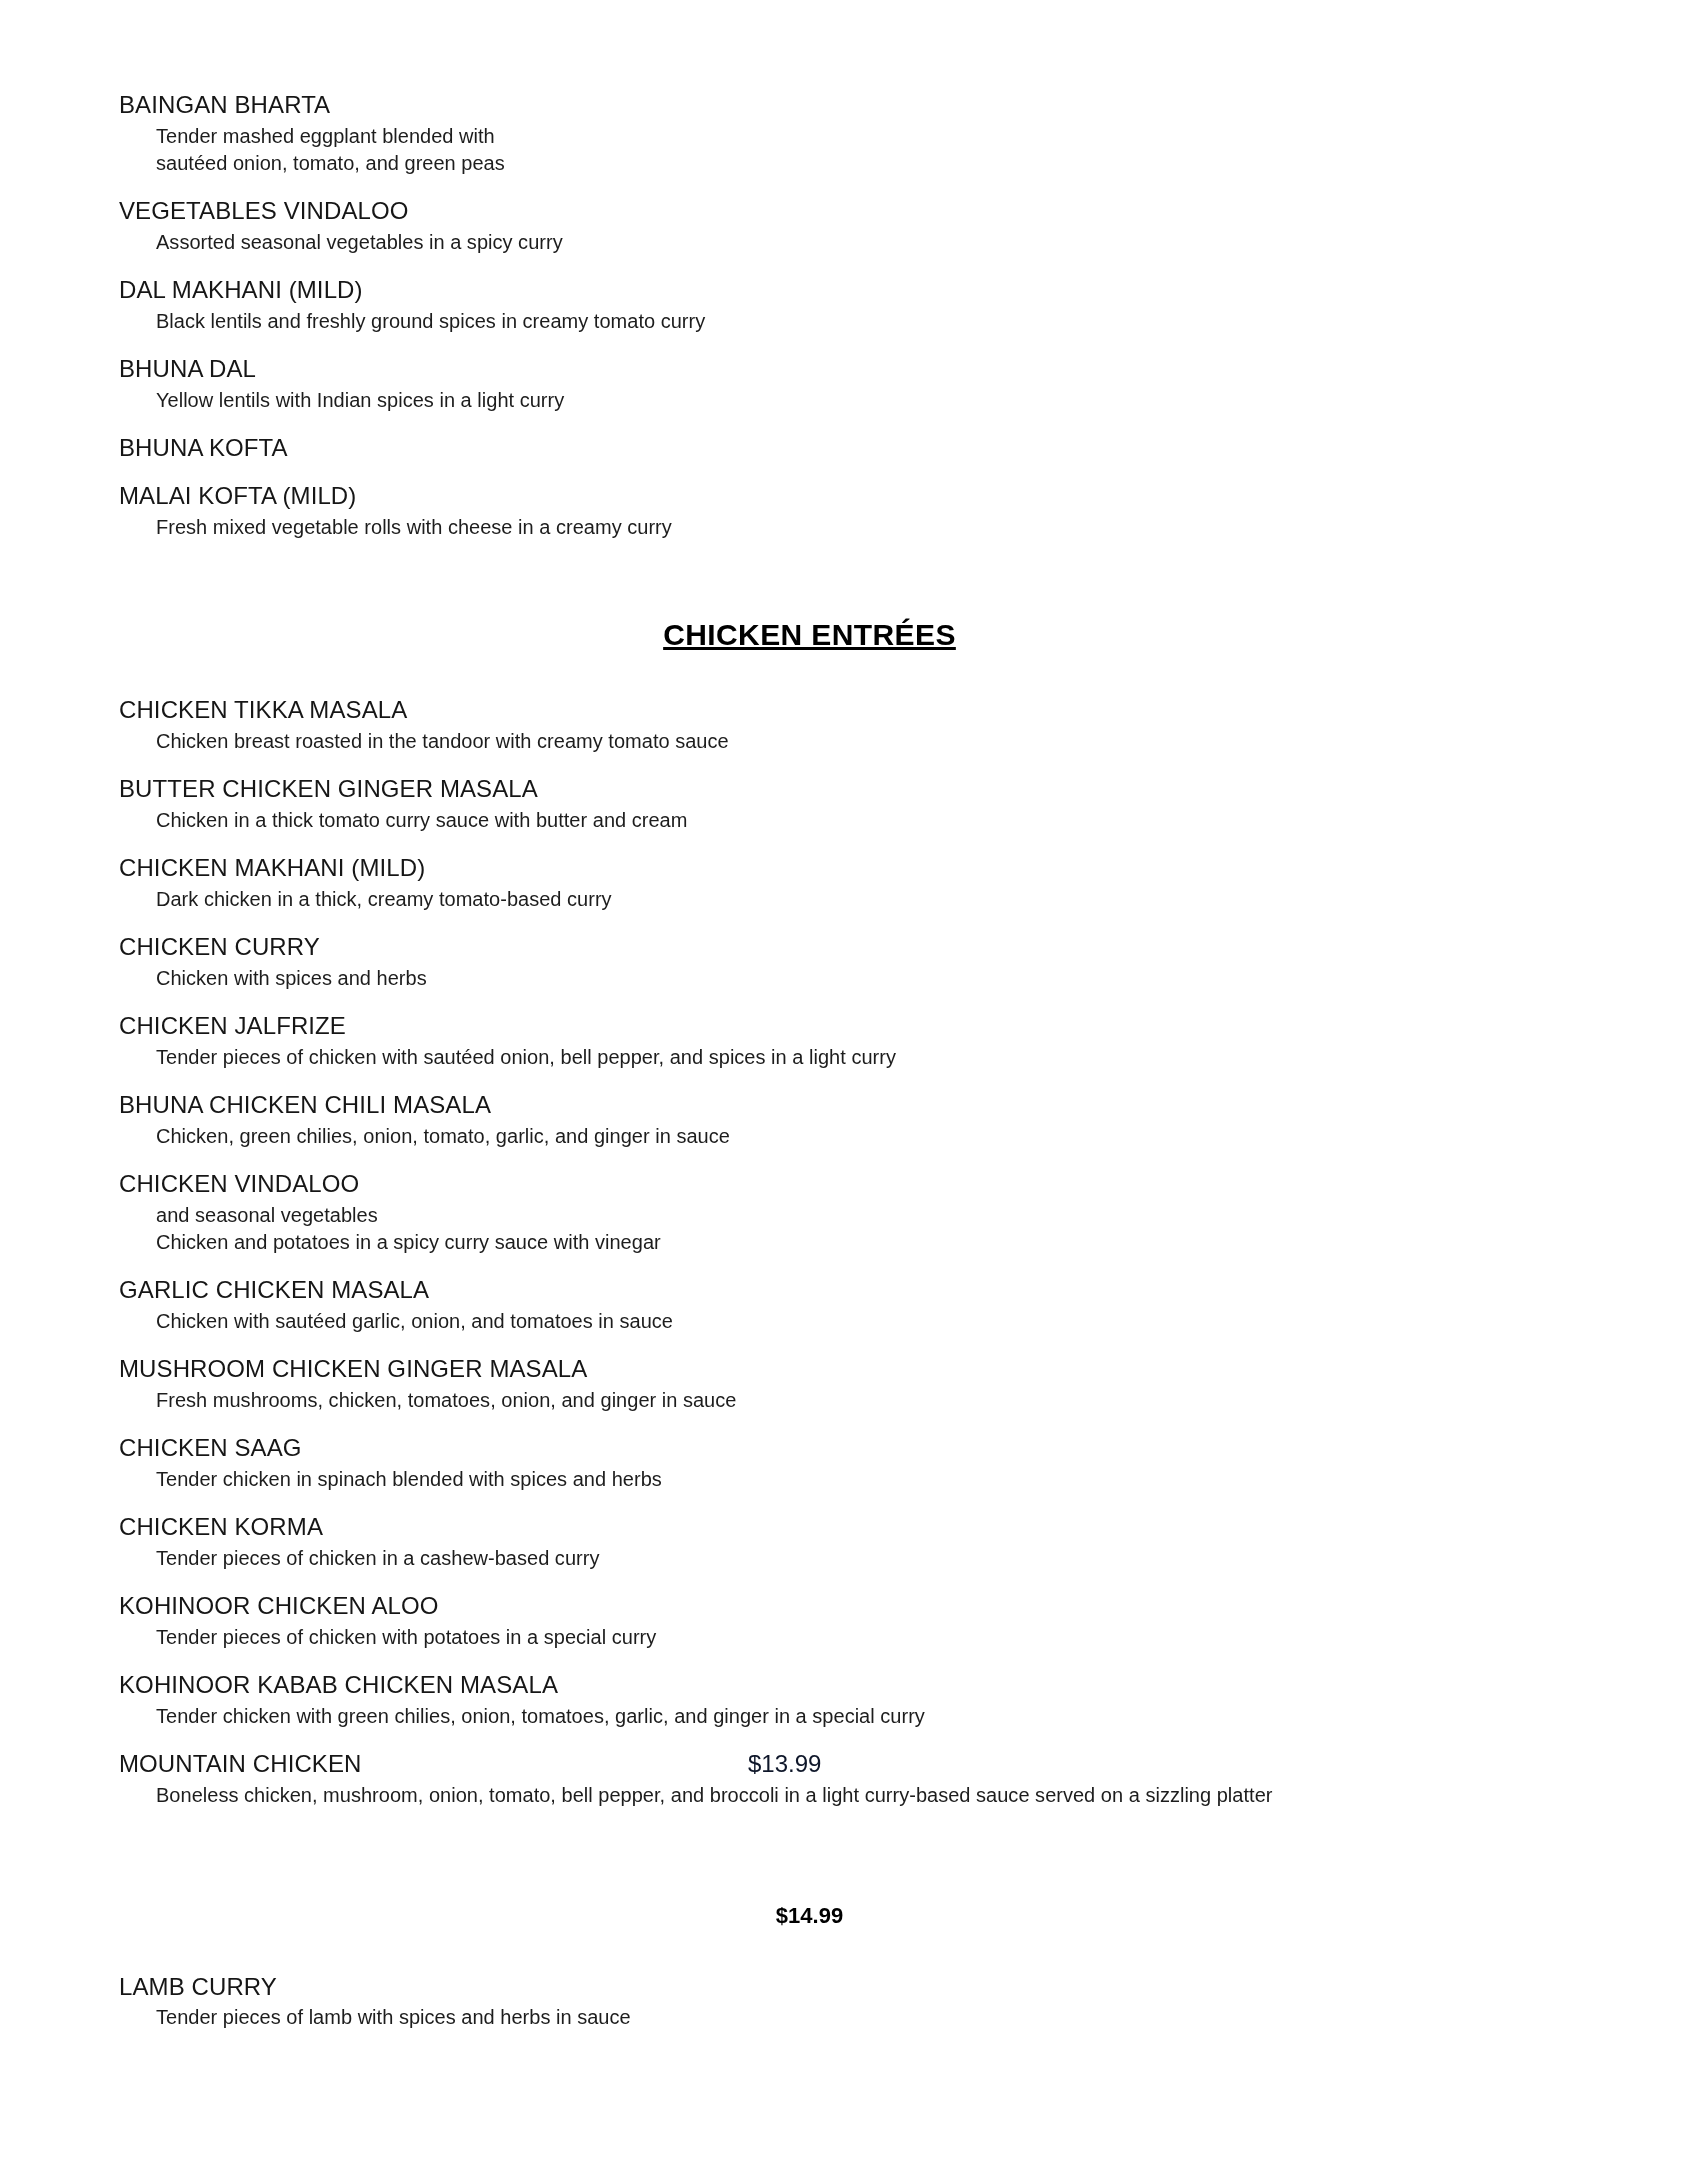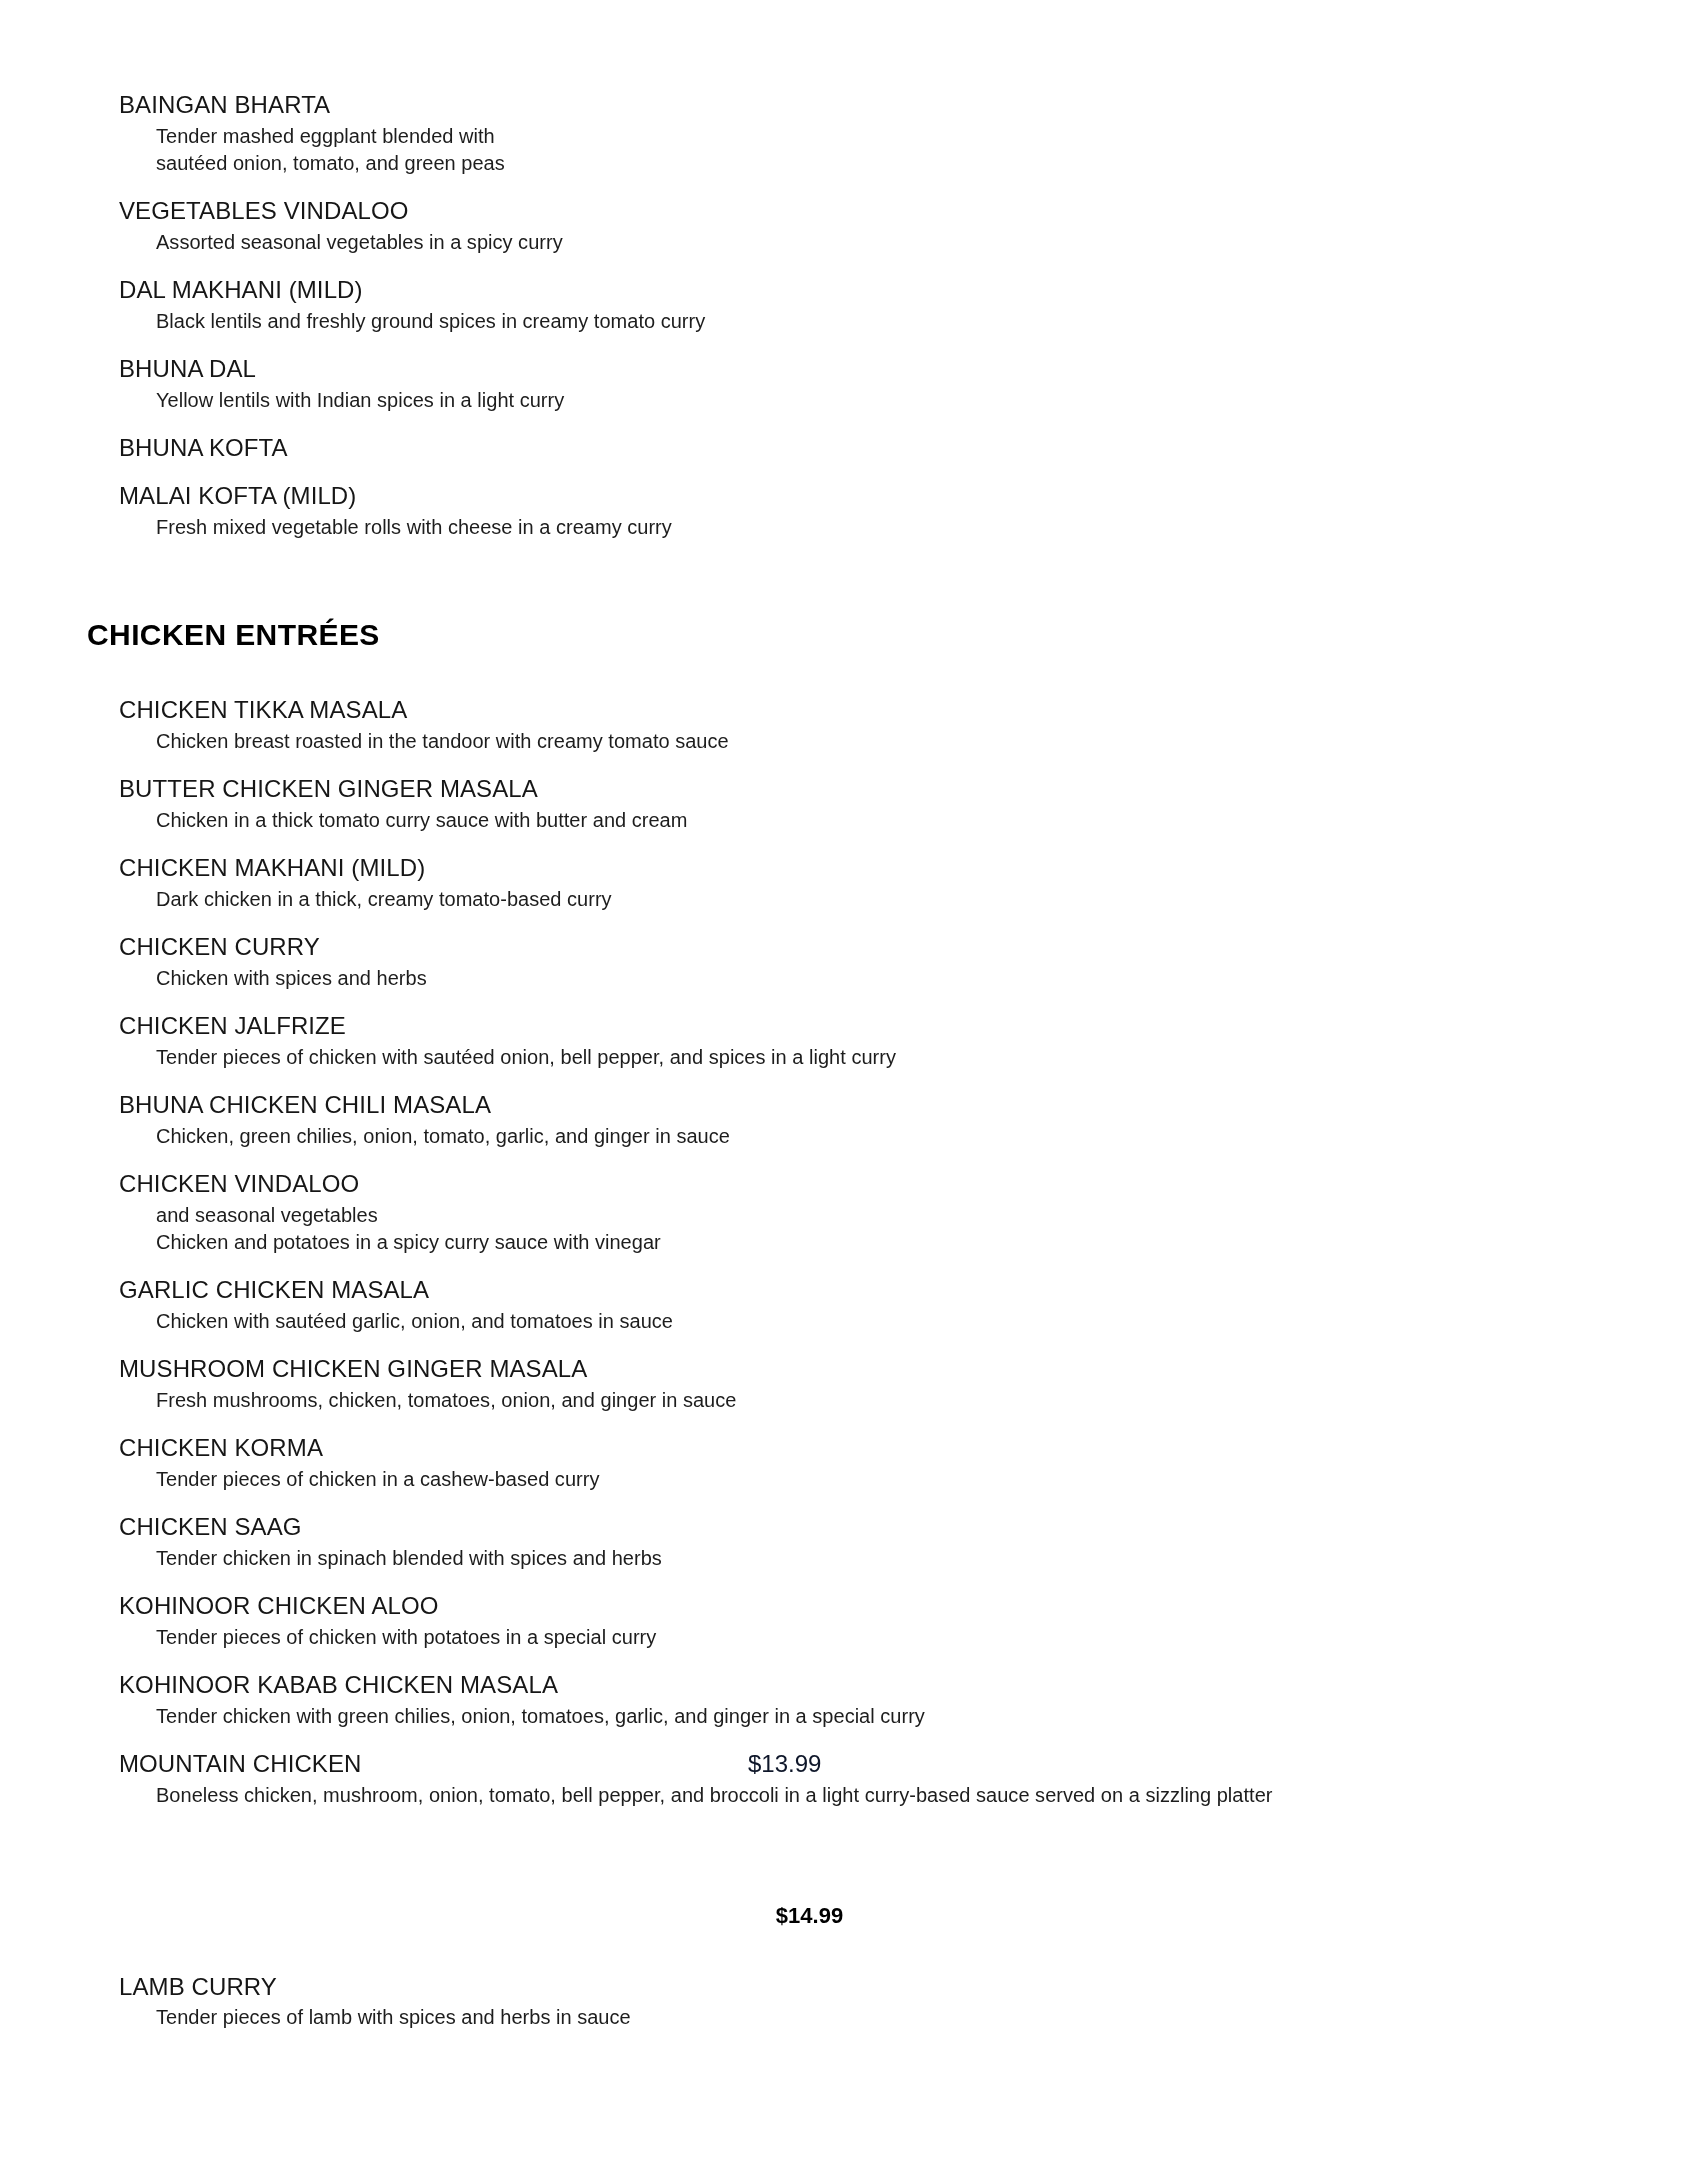--- a/index.html
+++ b/index.html
@@ -62,26 +62,28 @@
     letter-spacing: 0.02px;
   }
   .item-desc .dline { display: block; }
 
   
   .section {
     margin: 0;
     padding: 0;
   }
   .section-head {
+    text-align: center;
     font-size: 30px;
     font-weight: 700;
     letter-spacing: 0.4px;
     color: #000000;
     width: 1445px;
     margin-left: -32px;
+    text-decoration: underline;
   }
   .section-price {
     text-align: center;
     font-size: 22px;
     font-weight: 700;
     color: #000000;
     width: 1445px;
     margin: 16px 0 0 -32px;
   }
   .gap-before-section { height: 57px; }
@@ -180,29 +182,29 @@
           <span class="dline">Chicken with sautéed garlic, onion, and tomatoes in sauce</span>
         </div>
       </div>
       <div class="item">
         <div class="item-title">MUSHROOM CHICKEN GINGER MASALA</div>
         <div class="item-desc">
           <span class="dline">Fresh mushrooms, chicken, tomatoes, onion, and ginger in sauce</span>
         </div>
       </div>
       <div class="item">
+        <div class="item-title">CHICKEN SAAG</div>
+        <div class="item-desc">
+          <span class="dline">Tender chicken in spinach blended with spices and herbs</span>
+        </div>
+      </div>
+      <div class="item">
         <div class="item-title">CHICKEN KORMA</div>
         <div class="item-desc">
           <span class="dline">Tender pieces of chicken in a cashew-based curry</span>
-        </div>
-      </div>
-      <div class="item">
-        <div class="item-title">CHICKEN SAAG</div>
-        <div class="item-desc">
-          <span class="dline">Tender chicken in spinach blended with spices and herbs</span>
         </div>
       </div>
       <div class="item">
         <div class="item-title">KOHINOOR CHICKEN ALOO</div>
         <div class="item-desc">
           <span class="dline">Tender pieces of chicken with potatoes in a special curry</span>
         </div>
       </div>
       <div class="item">
         <div class="item-title">KOHINOOR KABAB CHICKEN MASALA</div>

